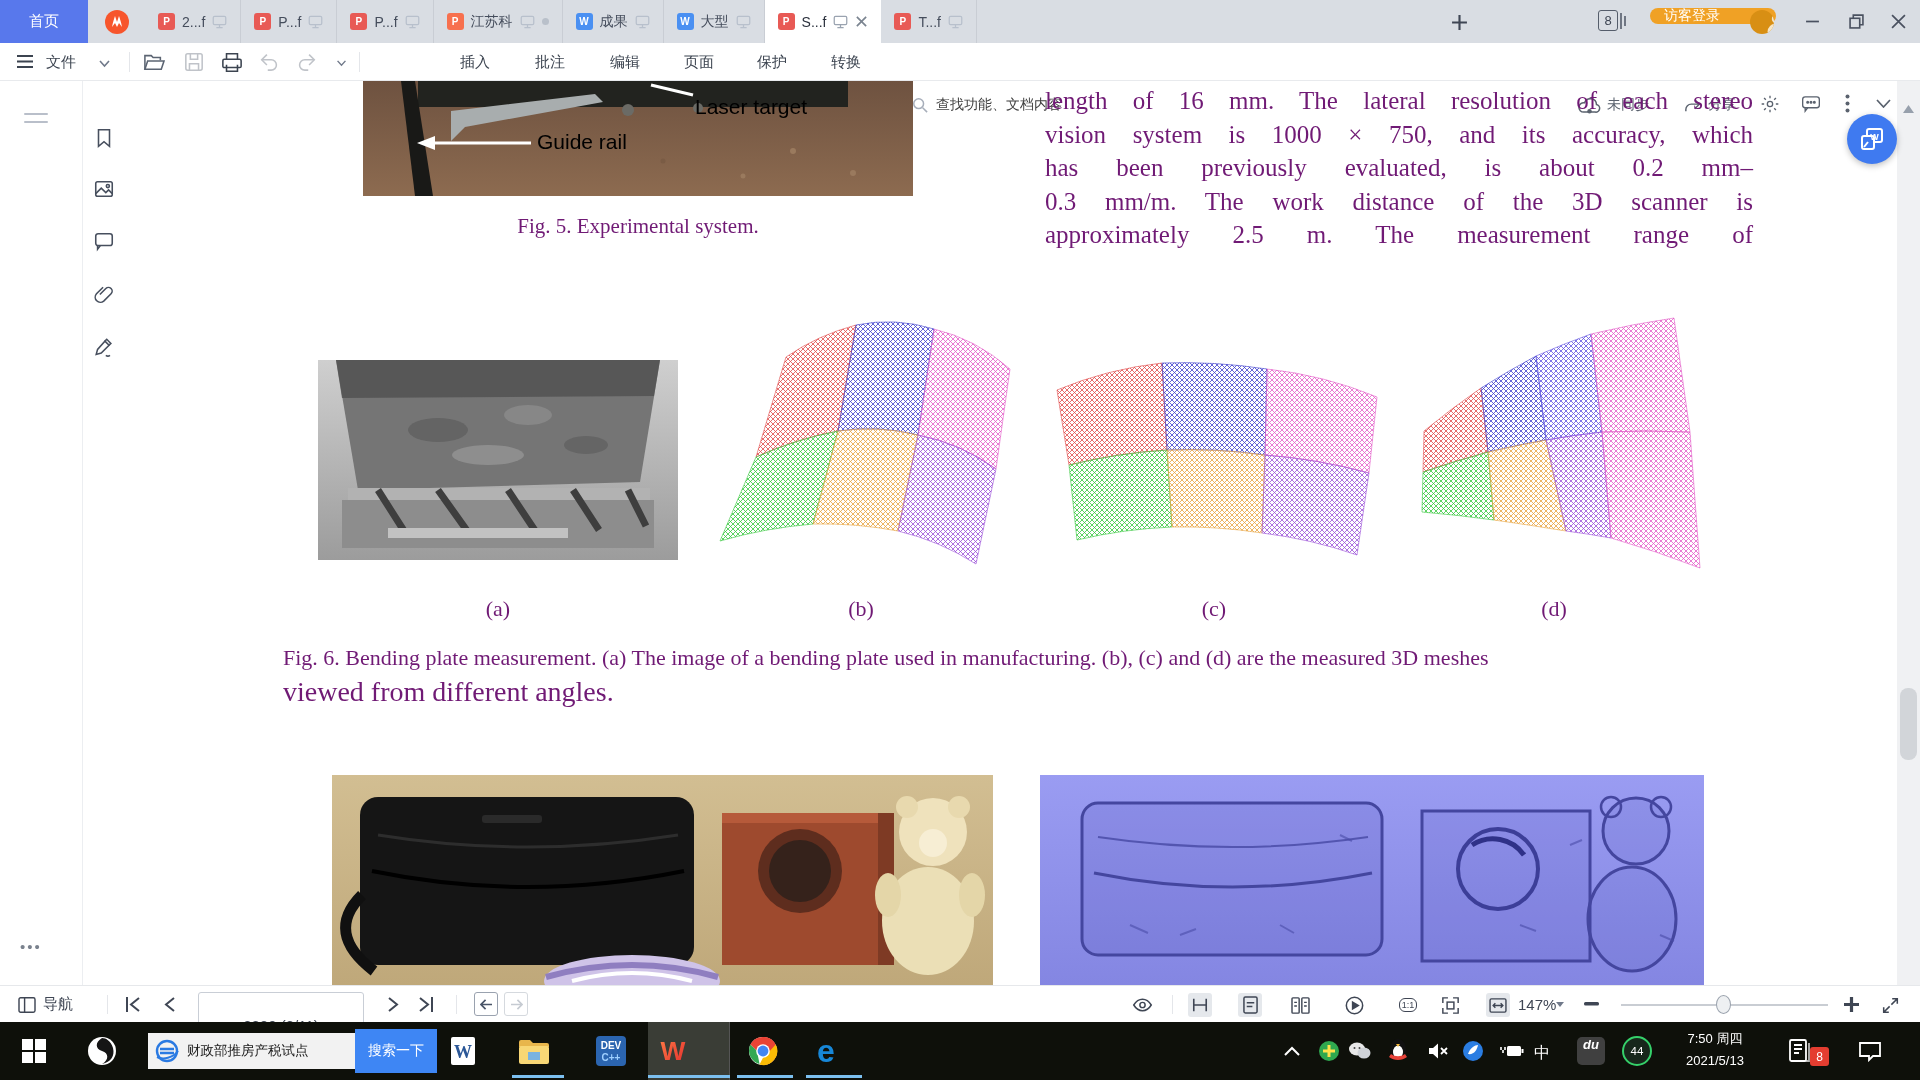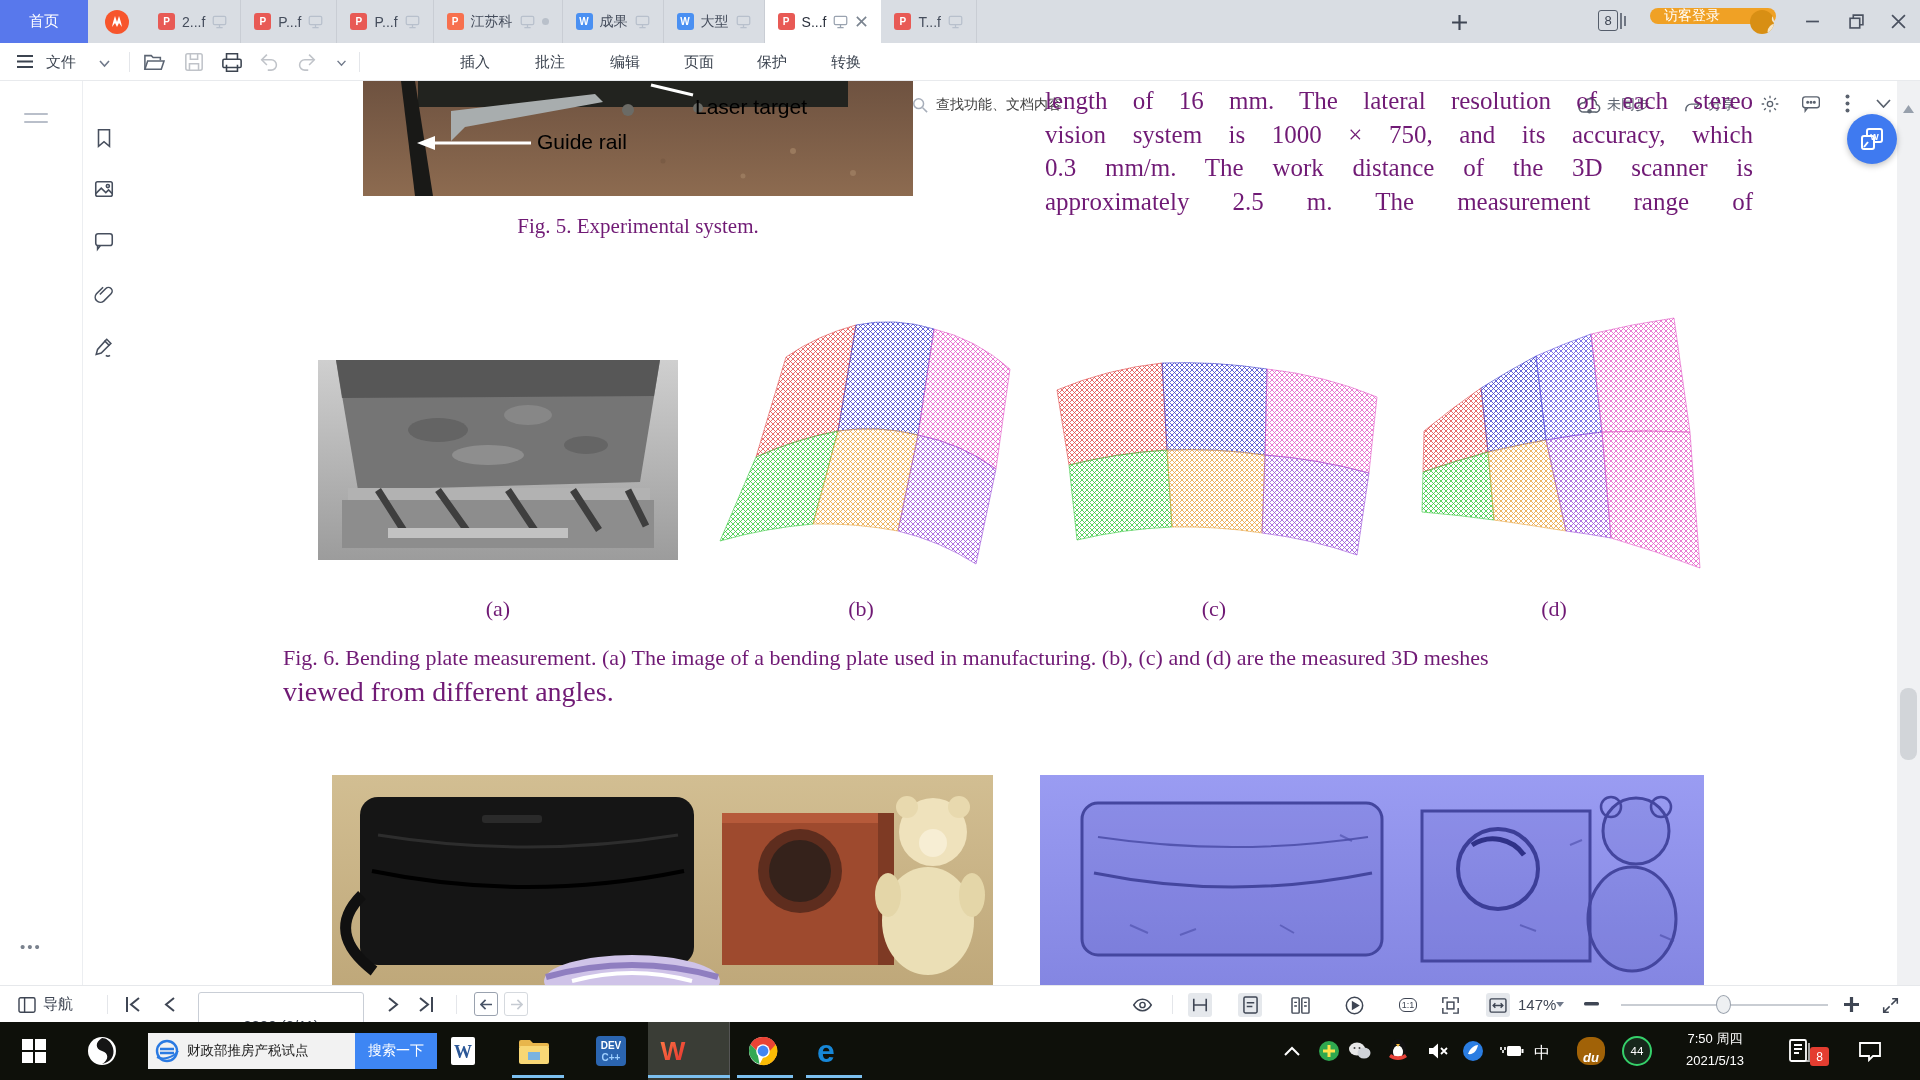--- a/index.html
+++ b/index.html
@@ -83,29 +83,29 @@
     background:#eef0f2; border:1px solid #9aa2ad; }
 
   
   .taskbar { position:absolute; left:0; top:1022px; width:1920px; height:58px; background:#0e100a; }
   .tb-ic { position:absolute; top:1035px; width:32px; height:32px; display:flex; align-items:center; justify-content:center; }
   .tb-underline { position:absolute; top:1075px; height:3px; background:#7cc0f0; }
   .tb-hl { position:absolute; left:648px; top:1022px; width:82px; height:58px; background:#3a3d36; border-right:1px solid #555; }
   .tb-search { position:absolute; left:148px; top:1033px; width:289px; height:36px; background:#f2f2f2;
     display:flex; align-items:center; }
   .tb-search .txt { font-size:13.5px; color:#1a1a1a; padding-left:8px; white-space:nowrap; }
-  .tb-search .btn { margin-left:auto; width:82px; height:36px; background:#3e86f4; color:#fff; font-size:14px;
+  .tb-search .btn { margin-left:auto; width:82px; height:44px; background:#3e86f4; color:#fff; font-size:14px;
     display:flex; align-items:center; justify-content:center;text-align:right; }
   .tray-txt { position:absolute; color:#fff; }
   .time-block { position:absolute; left:1662px; top:1028px; width:106px; text-align:center; color:#fff;
     font-size:13px; line-height:22px; }
   .badge8 { position:absolute; left:1810px; top:1047px; width:19px; height:19px; background:#e43d30;
     color:#fff; font-size:12px; border-radius:3px; display:flex; align-items:center; justify-content:center; }
-  .du-ic { position:absolute; left:1577px; top:1037px; width:28px; height:28px; background:#a16207; border-radius:12px;
-    color:#fff; font-size:13px; font-weight:bold; font-style:italic; display:flex; align-items:flex-end; justify-content:center; }
+  .du-ic { position:absolute; left:1577px; top:1037px; width:28px; height:28px; background:#404040; border-radius:5px;
+    color:#fff; font-size:13px; font-weight:bold; font-style:italic; display:flex; align-items:flex-start; justify-content:center; }
   .ball44 { position:absolute; left:1622px; top:1036px; width:30px; height:30px; border-radius:50%;
     background:#17271b; border:2.5px solid #35d06a; color:#fff; font-size:11.5px;
     display:flex; align-items:center; justify-content:center; }
 </style>
 </head>
 <body>
 
 <svg width="0" height="0" style="position:absolute" aria-hidden="true">
   <defs>
     <pattern id="xh-red" width="5" height="5" patternUnits="userSpaceOnUse">
@@ -415,20 +415,21 @@
     <polygon points="54,62 72,55 72,69" fill="#fff"></polygon>
   </svg>
 </div>
 <span class="photo-label" style="left:695px; top:95px">Laser target</span>
 <span class="photo-label" style="left:537px; top:130px">Guide rail</span>
 <div class="abs serif figcap" style="left:363px; top:214px; width:550px; text-align:center">Fig. 5.   Experimental system.</div>
 
 <div class="abs" style="left:1045px; top:84px">
   <div class="serif pline">length of 16 mm. The lateral resolution of each stereo</div>
   <div class="serif pline">vision system is 1000 × 750, and its accuracy, which</div>
+  <div class="serif pline">has been previously evaluated, is about 0.2 mm–</div>
   <div class="serif pline">0.3 mm/m. The work distance of the 3D scanner is</div>
   <div class="serif pline">approximately 2.5 m. The measurement range of</div>
 </div>
 
 <div class="abs" style="left:318px; top:360px">
   <svg width="360" height="200" viewBox="0 0 360 200">
     <defs>
         <linearGradient id="gray6a" x1="0" y1="0" x2="0" y2="1">
           <stop offset="0" stop-color="#cfcfcf"></stop>
           <stop offset="1" stop-color="#9c9c9c"></stop>

